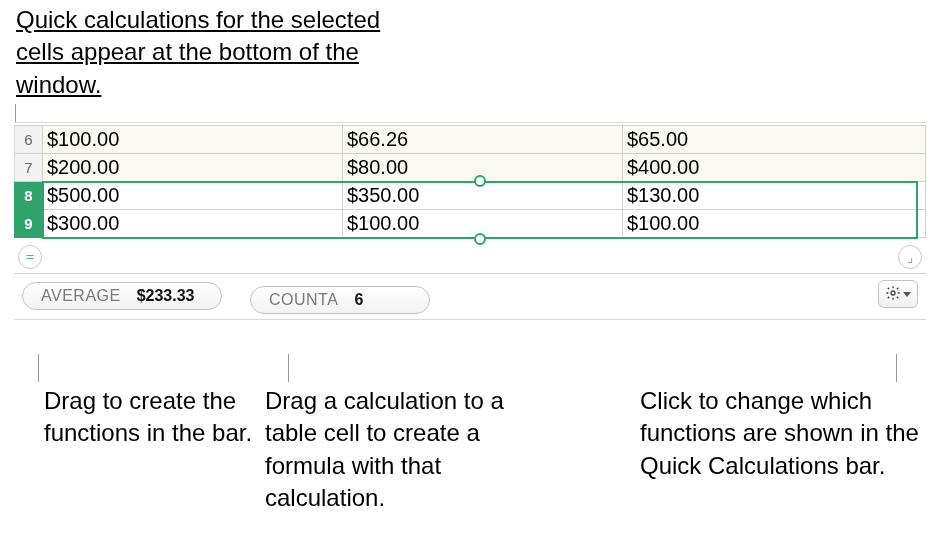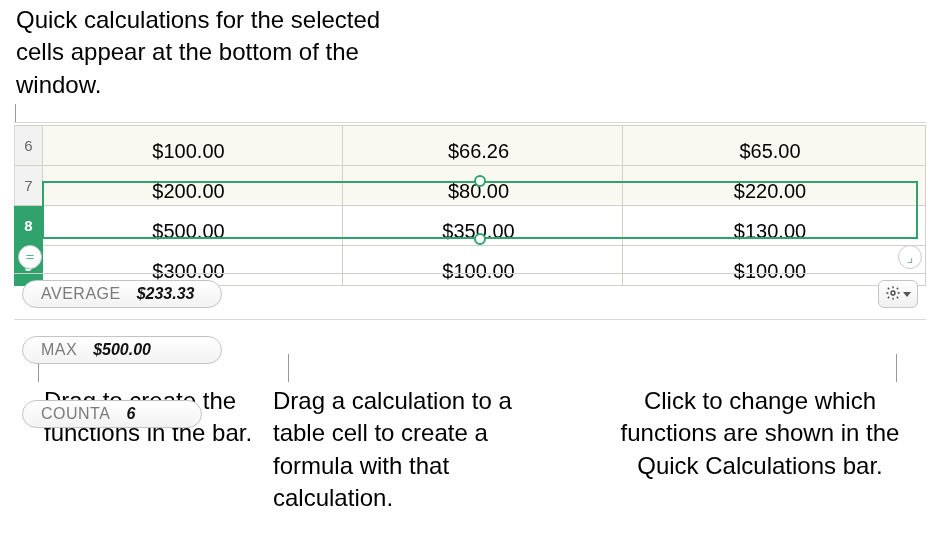--- a/index.html
+++ b/index.html
@@ -14,24 +14,24 @@
     color: #000;
   }
 
   
   .callout {
     position: absolute;
     line-height: 1.35;
     font-size: 24px;
     color: #000;
   }
-  .callout.top { top: 4px; left: 16px; width: 370px; }
+  .callout.top { top: 4px; left: 16px; width: 370px; text-decoration: underline; }
   .callout.b1  { top: 385px; left: 44px; width: 220px; }
-  .callout.b2  { top: 385px; left: 273px; width: 260px; }
-  .callout.b3  { top: 385px; left: 620px; width: 280px; text-align: center; }
+  .callout.b2  { top: 385px; left: 265px; width: 260px; }
+  .callout.b3  { top: 385px; left: 640px; width: 280px; text-align: left; }
 
   
   .leader {
     position: absolute;
     background: #999;
   }
 
   
   .sheet-wrap {
     position: absolute;
@@ -50,23 +50,23 @@
     padding: 2px 0 0 0;
   }
 
   table.sheet {
     border-collapse: collapse;
     width: 100%;
     table-layout: fixed;
   }
   table.sheet td {
     border: 1px solid #d2d1c9;
-    padding: 14px 12px 2px 4px;
+    padding: 2px 12px 2px 4px;
     height: 27px;
-    text-align: center;
+    text-align: left;
     font-size: 20px;
     vertical-align: middle;
     background: #f9f9f1;
   }
   table.sheet td.rowhead {
     width: 28px;
     text-align: center;
     background: #f2f2f2;
     color: #666;
     font-size: 15px;
@@ -108,39 +108,38 @@
     justify-content: center;
     font-size: 14px;
     color: #1fa35f;
   }
 
   
   .calc-bar {
     border-top: 1px solid #d0d0d0;
     padding: 6px 8px;
     display: flex;
-    align-items: flex-start;
+    align-items: center;
     gap: 28px;
     position: relative;
     height: 44px;
-    flex-direction: column;
   }
   .pill {
     display: inline-flex;
     align-items: center;
     gap: 16px;
     padding: 4px 18px;
     border: 1px solid #c4c4c4;
     border-radius: 16px;
     background: linear-gradient(#ffffff,#f2f2f2);
     font-size: 16px;
     min-width: 200px;
   }
   .pill .label { color: #7a7a7a; letter-spacing: 0.5px; }
-  .pill .val { color: #111; font-weight: 600; font-style: italic; }
+  .pill .val { color: #111; font-weight: 600; }
 
   .gear-btn {
     position: absolute;
     right: 8px;
     top: 6px;
     width: 40px; height: 28px;
     border: 1px solid #c4c4c4;
     border-radius: 6px;
     background: linear-gradient(#ffffff,#f0f0f0);
     display: flex;
@@ -183,21 +182,21 @@
           <tr>
             <td class="rowhead">6</td>
             <td>$100.00</td>
             <td>$66.26</td>
             <td>$65.00</td>
           </tr>
           <tr>
             <td class="rowhead">7</td>
             <td>$200.00</td>
             <td>$80.00</td>
-            <td>$220.00</td>
+            <td>$400.00</td>
           </tr>
           <tr class="selected">
             <td class="rowhead">8</td>
             <td>$500.00</td>
             <td>$350.00</td>
             <td>$130.00</td>
           </tr>
           <tr class="selected">
             <td class="rowhead">9</td>
             <td>$300.00</td>
@@ -216,24 +215,20 @@
     </div>
     <div class="corner-btn" style="right:4px; top:122px; color:#7fae7f;">
       <span>⌟</span>
     </div>
   </div>
 
   <div class="calc-bar">
     <div class="pill">
       <span class="label">AVERAGE</span>
       <span class="val">$233.33</span>
-    </div>
-    <div class="pill">
-      <span class="label">MAX</span>
-      <span class="val">$500.00</span>
     </div>
     <div class="pill" style="min-width:180px;margin-top:8px;">
       <span class="label">COUNTA</span>
       <span class="val">6</span>
     </div>
 
     <div class="gear-btn">
       <span>
         <svg viewBox="0 0 24 24" fill="none" stroke="#444" stroke-width="2">
           <circle cx="12" cy="12" r="3"></circle>

